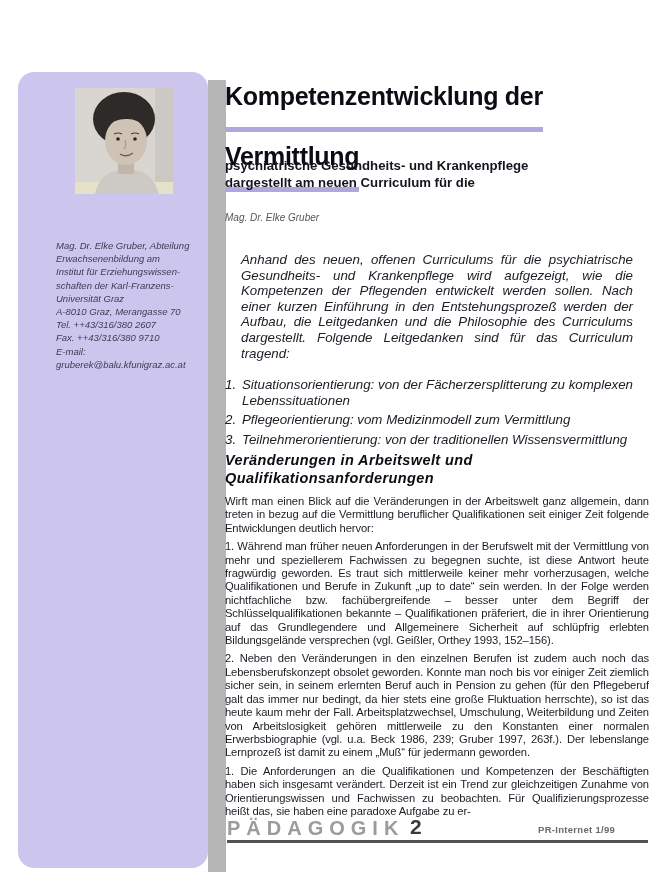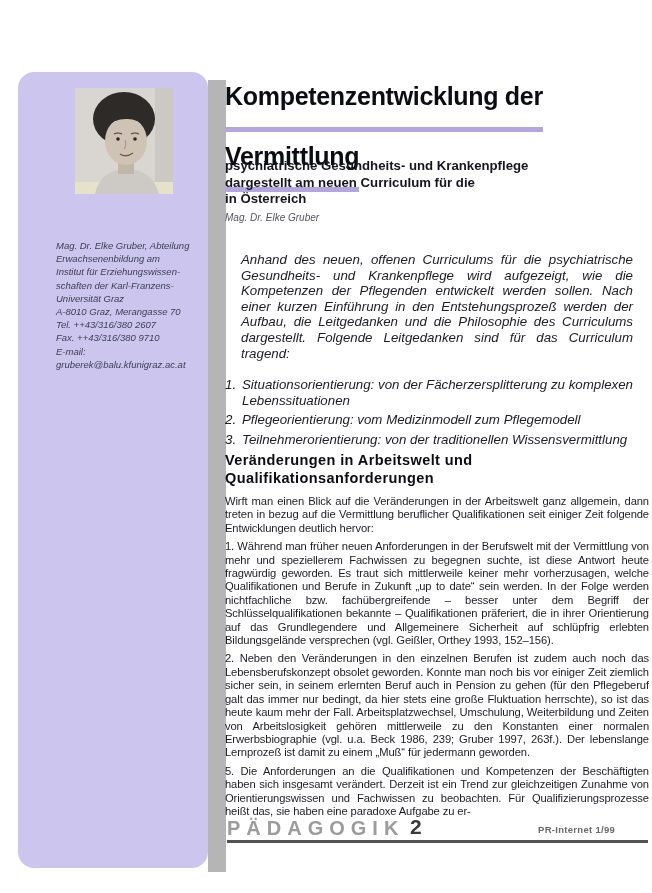--- a/index.html
+++ b/index.html
@@ -25,21 +25,21 @@
   .byline { position:absolute; left:225px; top:212px; font-size:10px; font-style:italic; color:#55555f; }
 
   .intro-block { position:absolute; left:225px; top:236px; width:424px; height:212px; overflow:hidden; }
   .intro { font-size:13.3px; font-style:italic; line-height:15.6px; text-align:justify; color:#20202a; margin:16px; }
   .abstract-list { margin-top:7px; }
   .abstract-item { display:flex; font-size:13.3px; font-style:italic; line-height:15.6px; color:#20202a; margin-bottom:4px; }
   .abstract-item .num { width:17px; flex:none; }
   .abstract-item .txt { flex:1; }
 
   .body-block { position:absolute; left:225px; top:452px; width:424px; height:366px; overflow:hidden; }
-  .section-heading { margin-bottom:8px; }
+  .section-heading { margin-bottom:8px;font-style:italic; }
   .section-heading .hline { font-size:14.5px; font-weight:bold; letter-spacing:0.4px; line-height:17.5px; color:#0c0c14; }
   .bodyp { font-size:11.2px; line-height:13.4px; text-align:justify; color:#1c1c24; margin:0 0 5px 0; letter-spacing:-0.1px; }
 
   
   .brand { position:absolute; left:227px; top:817px; font-size:20px; font-weight:bold; letter-spacing:6px; color:#9c9c9c; }
   .pagenum { position:absolute; left:410px; top:815px; font-size:21px; font-weight:bold; color:#3a3a3a; }
   .issue { position:absolute; left:538px; top:824px; font-size:9.5px; font-weight:bold; color:#6a6a6a; letter-spacing:0.3px; }
   .rule { position:absolute; left:227px; top:840px; width:421px; height:3px; background:#525252; }
 </style>
 </head>
@@ -83,52 +83,51 @@
   </div>
 
   <div class="title">
     <div class="title-row"><span class="title-line">Kompetenzentwicklung der</span></div>
     <div class="title-row"><span class="title-line">Vermittlung</span></div>
   </div>
 
   <div class="subtitle">
     <div>psychiatrische Gesundheits- und Krankenpflege</div>
     <div>dargestellt am neuen Curriculum für die</div>
-    <div>in Österreich</div>
   </div>
 
   <div class="byline">Mag. Dr. Elke Gruber</div>
 
   <div class="intro-block">
     <p class="intro">Anhand des neuen, offenen Curriculums für die psychiatrische Gesundheits- und Krankenpflege wird aufgezeigt, wie die Kompetenzen der Pflegenden entwickelt werden sollen. Nach einer kurzen Einführung in den Entstehungsprozeß werden der Aufbau, die Leitgedanken und die Philosophie des Curriculums dargestellt. Folgende Leitgedanken sind für das Curriculum tragend:</p>
     <div class="abstract-list">
       <div class="abstract-item">
         <span class="num">1.</span>
         <span class="txt">Situationsorientierung: von der Fächerzersplitterung zu komplexen Lebenssituationen</span>
       </div>
       <div class="abstract-item">
         <span class="num">2.</span>
-        <span class="txt">Pflegeorientierung: vom Medizinmodell zum Pflegemodell</span>
+        <span class="txt">Pflegeorientierung: vom Medizinmodell zum Vermittlung</span>
       </div>
       <div class="abstract-item">
         <span class="num">3.</span>
         <span class="txt">Teilnehmerorientierung: von der traditionellen Wissensvermittlung zum Lernen durch Selbsttun</span>
       </div>
     </div>
   </div>
 
   <div class="body-block">
     <div class="section-heading">
       <div class="hline">Veränderungen in Arbeitswelt und</div>
       <div class="hline">Qualifikationsanforderungen</div>
     </div>
     <p class="bodyp">Wirft man einen Blick auf die Veränderungen in der Arbeitswelt ganz allgemein, dann treten in bezug auf die Vermittlung beruflicher Qualifikationen seit einiger Zeit folgende Entwicklungen deutlich hervor:</p>
     <p class="bodyp">1. Während man früher neuen Anforderungen in der Berufswelt mit der Vermittlung von mehr und speziellerem Fachwissen zu begegnen suchte, ist diese Antwort heute fragwürdig geworden. Es traut sich mittlerweile keiner mehr vorherzusagen, welche Qualifikationen und Berufe in Zukunft „up to date“ sein werden. In der Folge werden nichtfachliche bzw. fachübergreifende – besser unter dem Begriff der Schlüsselqualifikationen bekannte – Qualifikationen präferiert, die in ihrer Orientierung auf das Grundlegendere und Allgemeinere Sicherheit auf schlüpfrig erlebten Bildungsgelände versprechen (vgl. Geißler, Orthey 1993, 152–156).</p>
     <p class="bodyp">2. Neben den Veränderungen in den einzelnen Berufen ist zudem auch noch das Lebensberufskonzept obsolet geworden. Konnte man noch bis vor einiger Zeit ziemlich sicher sein, in seinem erlernten Beruf auch in Pension zu gehen (für den Pflegeberuf galt das immer nur bedingt, da hier stets eine große Fluktuation herrschte), so ist das heute kaum mehr der Fall. Arbeitsplatzwechsel, Umschulung, Weiterbildung und Zeiten von Arbeitslosigkeit gehören mittlerweile zu den Konstanten einer normalen Erwerbsbiographie (vgl. u.a. Beck 1986, 239; Gruber 1997, 263f.). Der lebenslange Lernprozeß ist damit zu einem „Muß“ für jedermann geworden.</p>
-    <p class="bodyp">5. Die Anforderungen an die Qualifikationen und Kompetenzen der Beschäftigten haben sich insgesamt verändert. Derzeit ist ein Trend zur gleichzeitigen Zunahme von Orientierungswissen und Fachwissen zu beobachten. Für Qualifizierungsprozesse heißt das, sie haben eine paradoxe Aufgabe zu er-</p>
+    <p class="bodyp">1. Die Anforderungen an die Qualifikationen und Kompetenzen der Beschäftigten haben sich insgesamt verändert. Derzeit ist ein Trend zur gleichzeitigen Zunahme von Orientierungswissen und Fachwissen zu beobachten. Für Qualifizierungsprozesse heißt das, sie haben eine paradoxe Aufgabe zu er-</p>
   </div>
 
   <div class="brand">PÄDAGOGIK</div>
   <div class="pagenum">2</div>
   <div class="issue">PR-Internet 1/99</div>
   <div class="rule"></div>
 
 </div>
 
 </body></html>

